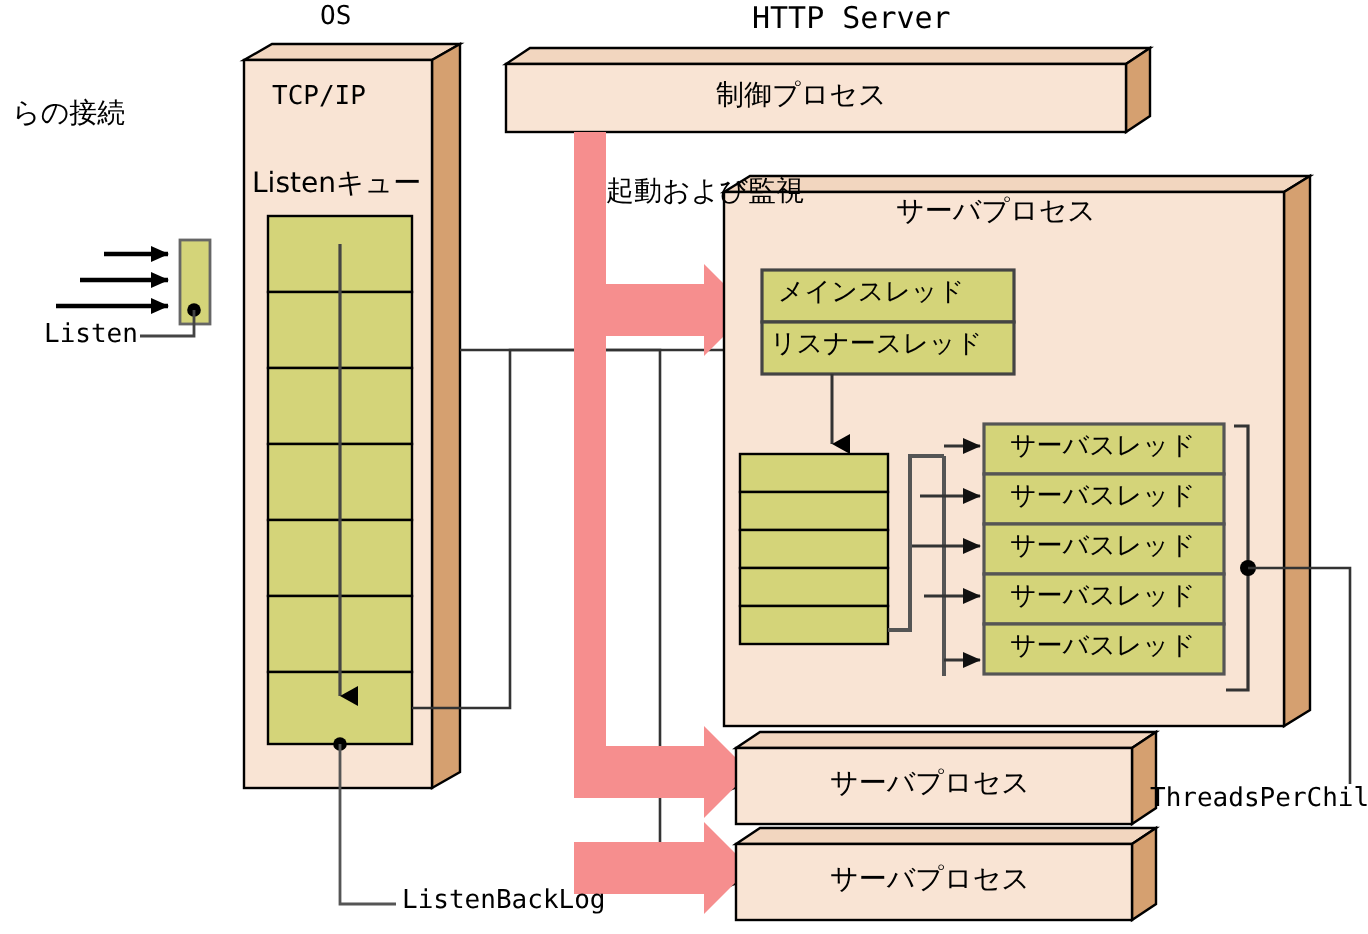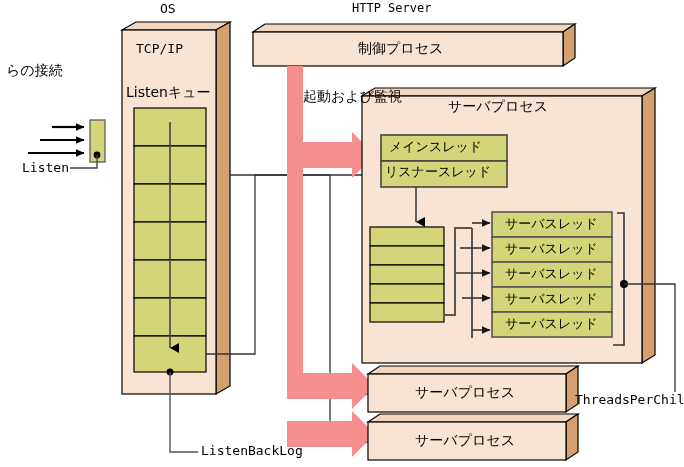--- a/index.html
+++ b/index.html
@@ -134,23 +134,23 @@
       <rect x="368" y="374" width="198" height="38" fill="#f9e4d4" stroke="#000" stroke-width="1.2"></rect>
     </g>
     <g>
       <polygon points="368,422 380,414 578,414 566,422" fill="#f2d6bf" stroke="#000" stroke-width="1.2"></polygon>
       <polygon points="566,422 578,414 578,452 566,460" fill="#d5a070" stroke="#000" stroke-width="1.2"></polygon>
       <rect x="368" y="422" width="198" height="38" fill="#f9e4d4" stroke="#000" stroke-width="1.2"></rect>
     </g>
   </svg>
 
   <div class="lbl mono" style="left:160px;top:1px;font-size:13px;">OS</div>
-  <div class="lbl mono" style="left:352px;top:1px;font-size:12px;">HTTP Server</div>
+  <div class="lbl mono" style="left:376px;top:1px;font-size:15px;">HTTP Server</div>
 
-  <div class="lbl" style="left:6px;top:49px;font-size:14px;margin-top:13px;">らの接続</div>
+  <div class="lbl" style="left:6px;top:49px;font-size:14px;">らの接続</div>
   <div class="lbl mono" style="left:22px;top:160px;font-size:13px;">Listen</div>
 
   <div class="lbl mono" style="left:136px;top:41px;font-size:13px;">TCP/IP</div>
   <div class="lbl" style="left:126px;top:84px;font-size:14px;">Listenキュー</div>
   <div class="lbl mono" style="left:201px;top:443px;font-size:13px;">ListenBackLog</div>
 
   <div class="lbl" style="left:358px;top:40px;font-size:14px;">制御プロセス</div>
   <div class="lbl" style="left:303px;top:88px;font-size:14px;">起動および監視</div>
 
   <div class="lbl" style="left:448px;top:98px;font-size:14px;">サーバプロセス</div>

